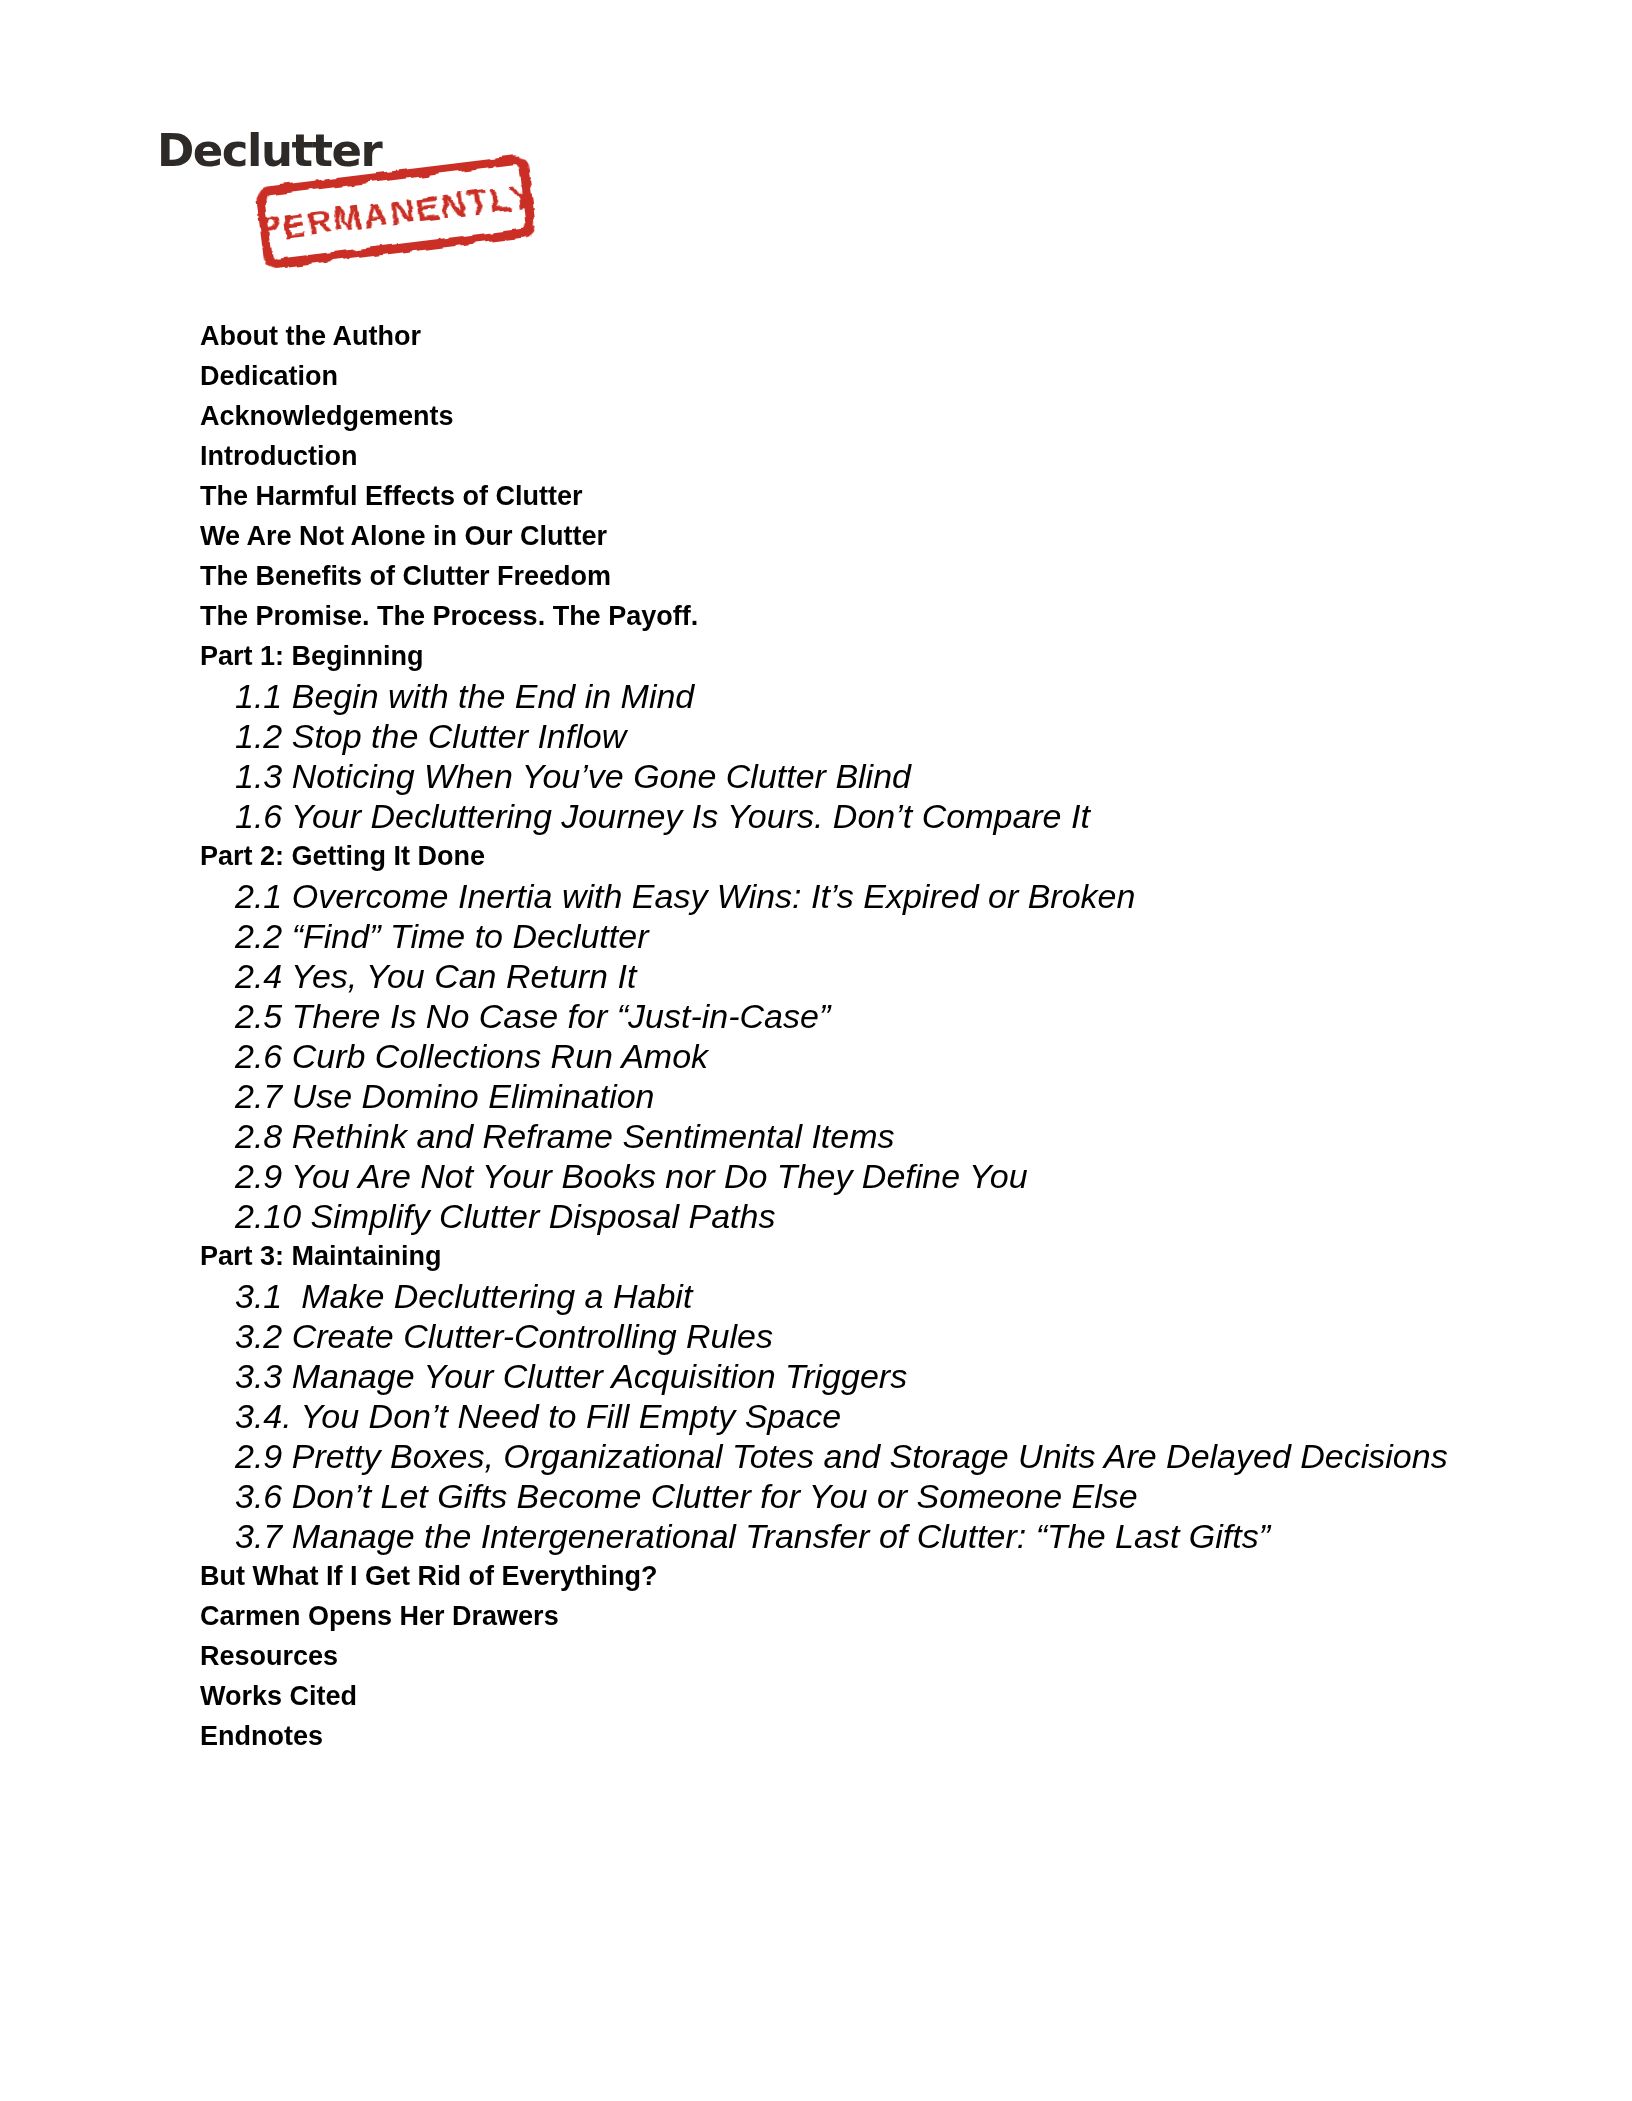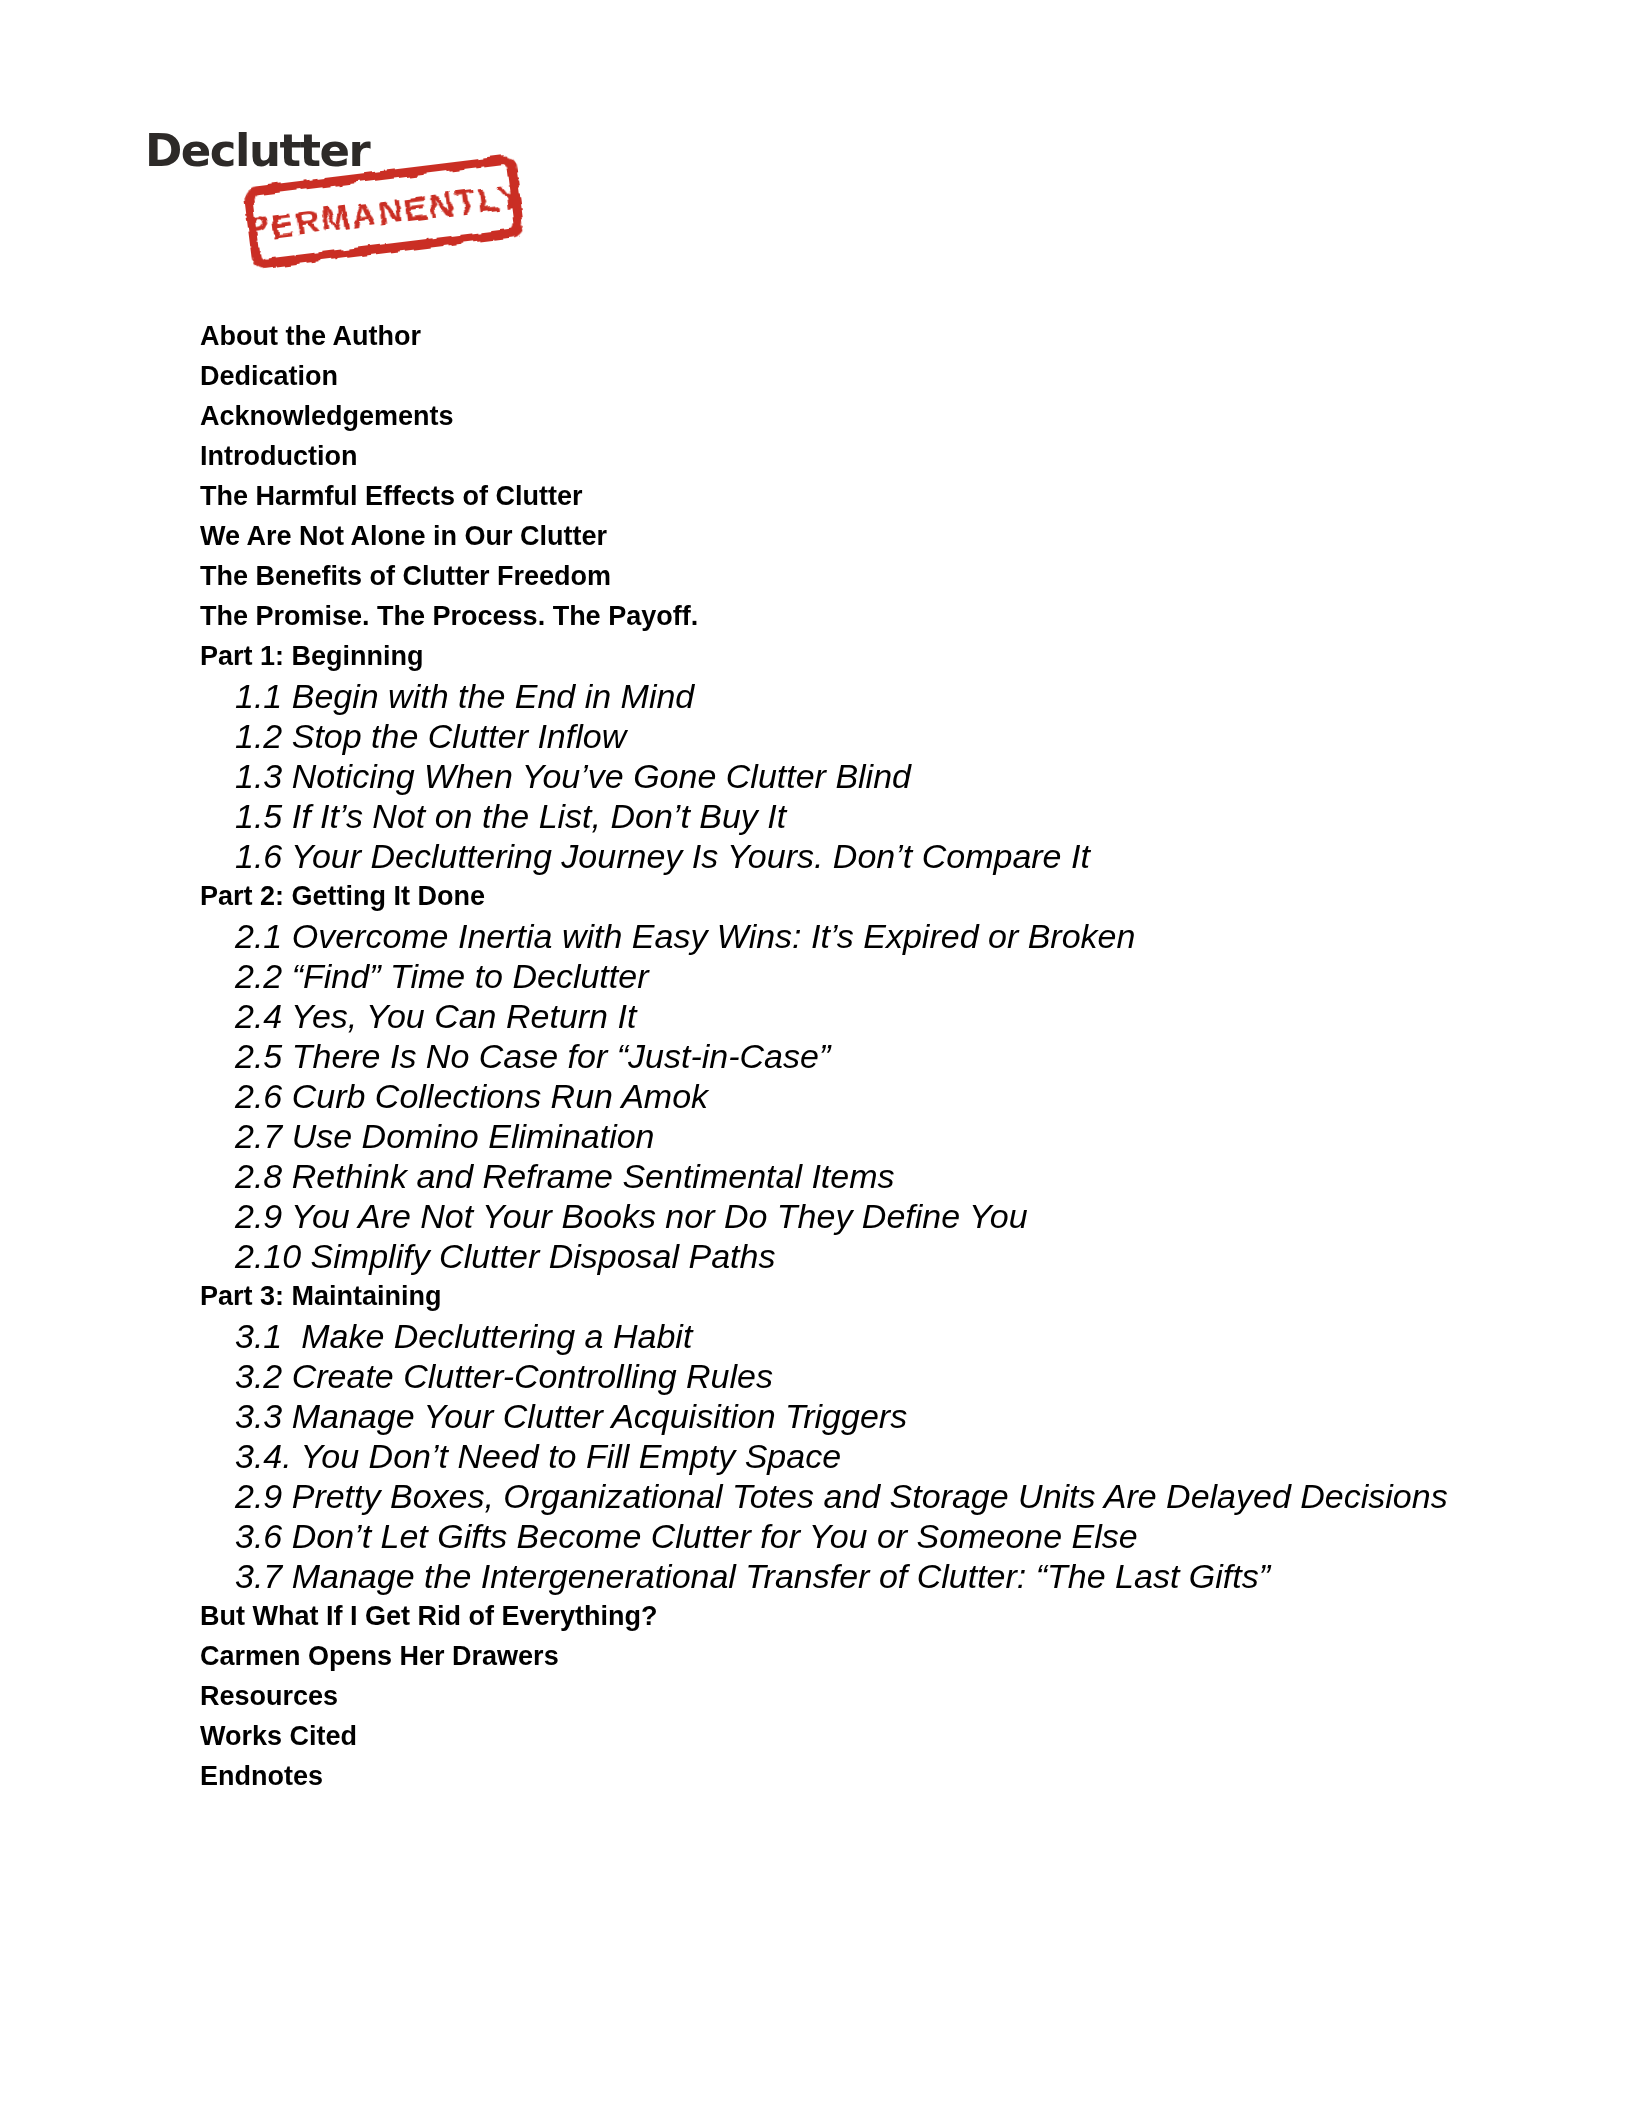--- a/index.html
+++ b/index.html
@@ -10,21 +10,21 @@
   .page {
     position: relative;
     width: 1632px;
     height: 2101px;
     background: #ffffff;
     overflow: hidden;
     font-family: "Liberation Sans", sans-serif;
   }
   .logo {
     position: absolute;
-    left: 4px;
+    left: 16px;
     top: 0;
     width: 620px;
     height: 300px;
   }
   .brand {
     position: absolute;
     left: 141px;
     top: 124px;
     font-family: "DejaVu Sans", sans-serif;
     font-weight: bold;
@@ -105,21 +105,20 @@
       <div class="toc-item top">Acknowledgements</div>
       <div class="toc-item top">Introduction</div>
       <div class="toc-item top">The Harmful Effects of Clutter</div>
       <div class="toc-item top">We Are Not Alone in Our Clutter</div>
       <div class="toc-item top">The Benefits of Clutter Freedom</div>
       <div class="toc-item top">The Promise. The Process. The Payoff.</div>
       <div class="toc-item top">Part 1: Beginning</div>
       <div class="toc-item sub">1.1 Begin with the End in Mind</div>
       <div class="toc-item sub">1.2 Stop the Clutter Inflow</div>
       <div class="toc-item sub">1.3 Noticing When You’ve Gone Clutter Blind</div>
-      <div class="toc-item sub">1.5 If It’s Not on the List, Don’t Buy It</div>
       <div class="toc-item sub">1.6 Your Decluttering Journey Is Yours. Don’t Compare It</div>
       <div class="toc-item top">Part 2: Getting It Done</div>
       <div class="toc-item sub">2.1 Overcome Inertia with Easy Wins: It’s Expired or Broken</div>
       <div class="toc-item sub">2.2 “Find” Time to Declutter</div>
       <div class="toc-item sub">2.4 Yes, You Can Return It</div>
       <div class="toc-item sub">2.5 There Is No Case for “Just-in-Case”</div>
       <div class="toc-item sub">2.6 Curb Collections Run Amok</div>
       <div class="toc-item sub">2.7 Use Domino Elimination</div>
       <div class="toc-item sub">2.8 Rethink and Reframe Sentimental Items</div>
       <div class="toc-item sub">2.9 You Are Not Your Books nor Do They Define You</div>

